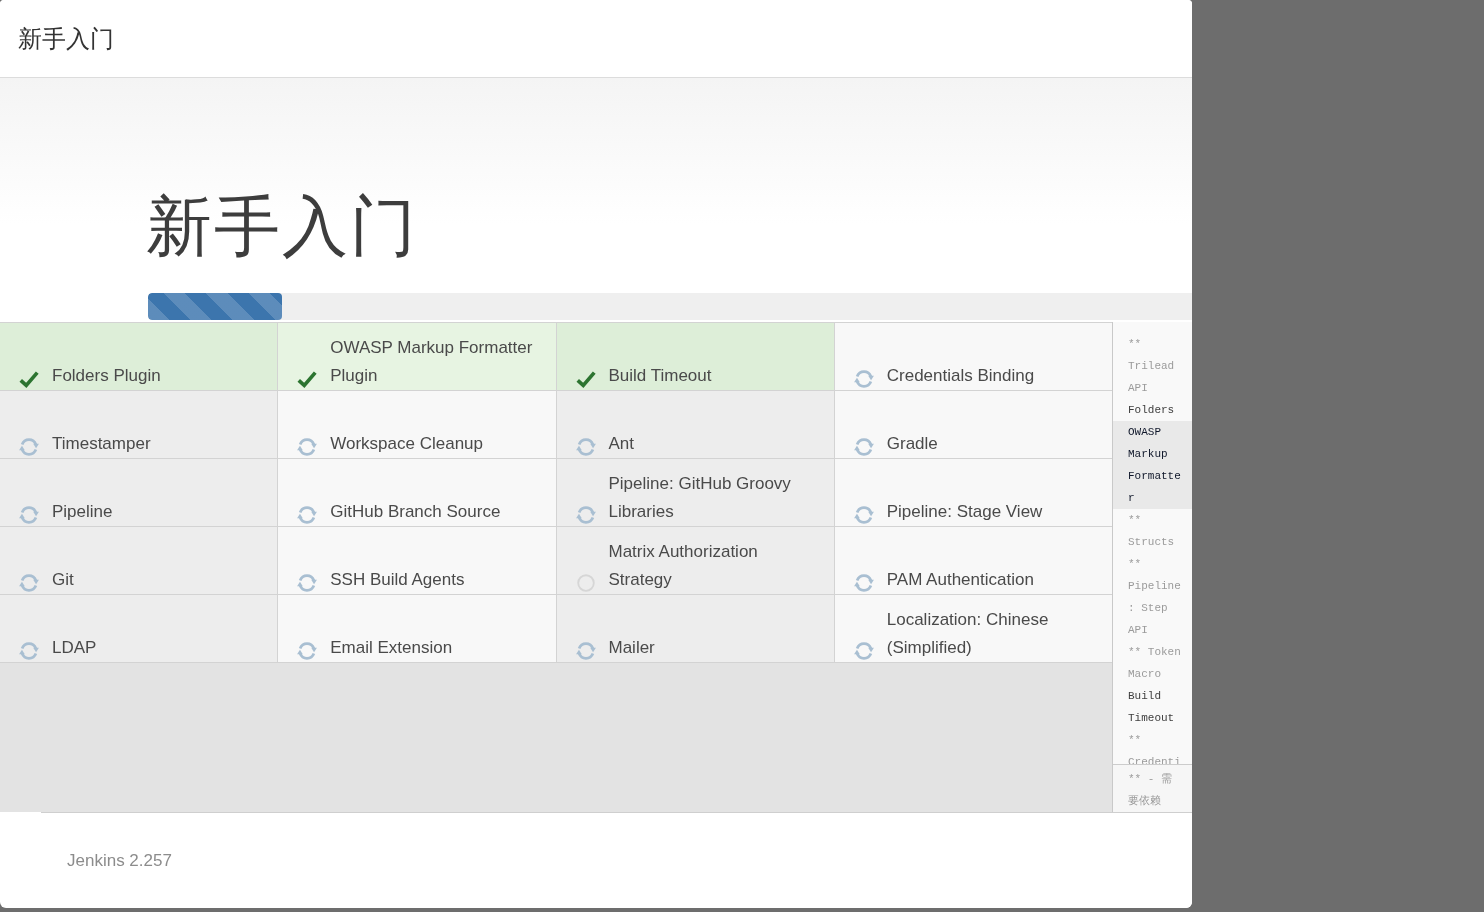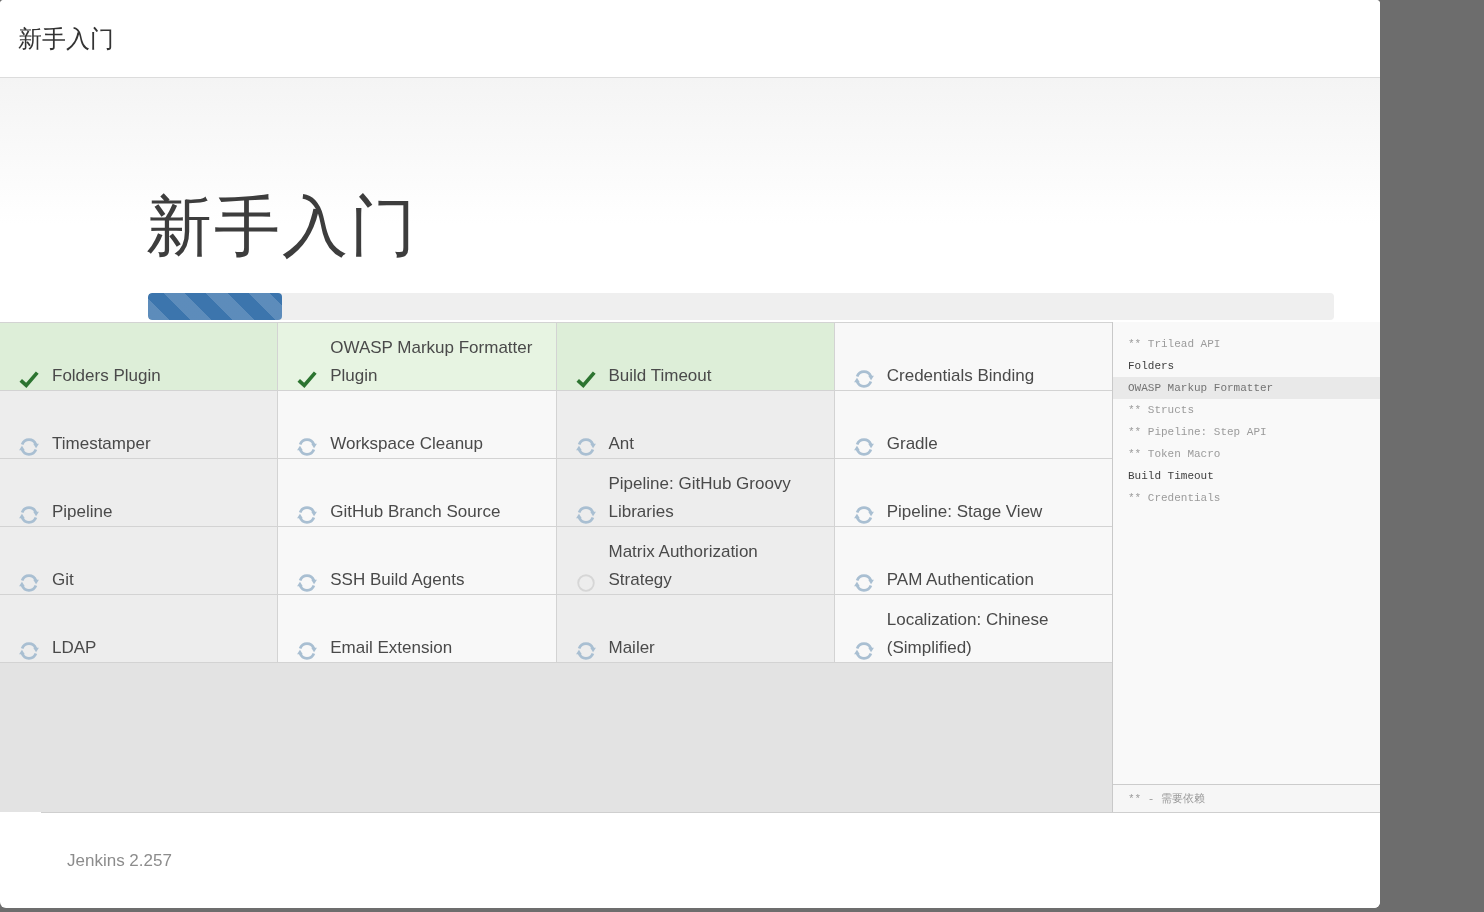--- a/index.html
+++ b/index.html
@@ -3,21 +3,21 @@
 <meta charset="utf-8">
 <style>
   * { margin: 0; padding: 0; box-sizing: border-box; }
   html, body { width: 1484px; height: 912px; overflow: hidden; }
   body {
     font-family: "Liberation Sans", "DejaVu Sans", sans-serif;
     background: #6d6d6d;
   }
   .backdrop { width: 1484px; height: 912px; }
   .wizard {
-    width: 1380px; height: 908px;
+    width: 1192px; height: 908px;
     background: #fff;
     border-radius: 4px 4px 6px 6px;
     display: flex; flex-direction: column;
     overflow: hidden;
   }
 
   
   .topbar {
     height: 78px; flex: 0 0 78px;
     background: #ffffff;
@@ -85,21 +85,21 @@
     background: #f9f9f9;
     border-left: 1px solid #c9c9c9;
     display: flex; flex-direction: column;
     font-family: "Liberation Mono", "DejaVu Sans Mono", monospace;
     font-size: 11px;
   }
   .log { flex: 1 1 auto; padding-top: 11px; overflow: hidden; }
   .log-line { padding: 0 10px 0 15px; line-height: 22px; white-space: normal; word-break: break-word; }
   .log-line.dep { color: #9b9b9b; }
   .log-line.done { color: #3e3e3e; }
-  .log-line.active { color: #737373; background: #e9e9e9; }
+  .log-line.active { color: #0f172a; background: #e9e9e9; }
   .legend {
     flex: 0 0 28px;
     border-top: 1px solid #cccccc;
     background: #f6f6f6;
     color: #9b9b9b;
     padding: 3px 15px 0 15px;
     line-height: 22px;
   }
 
   

